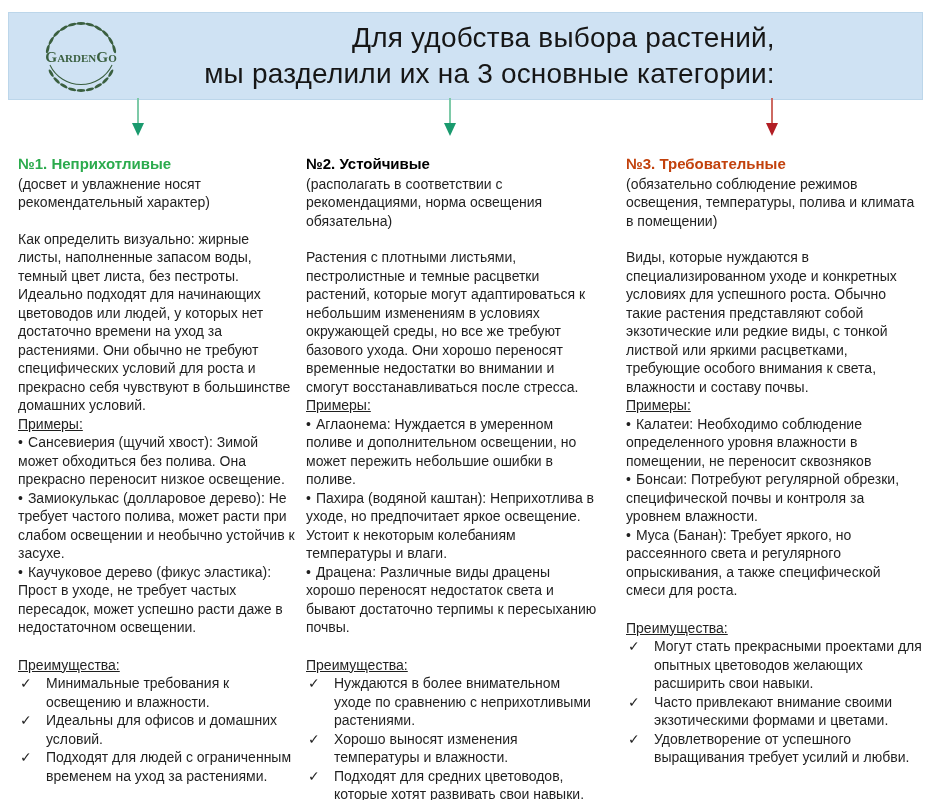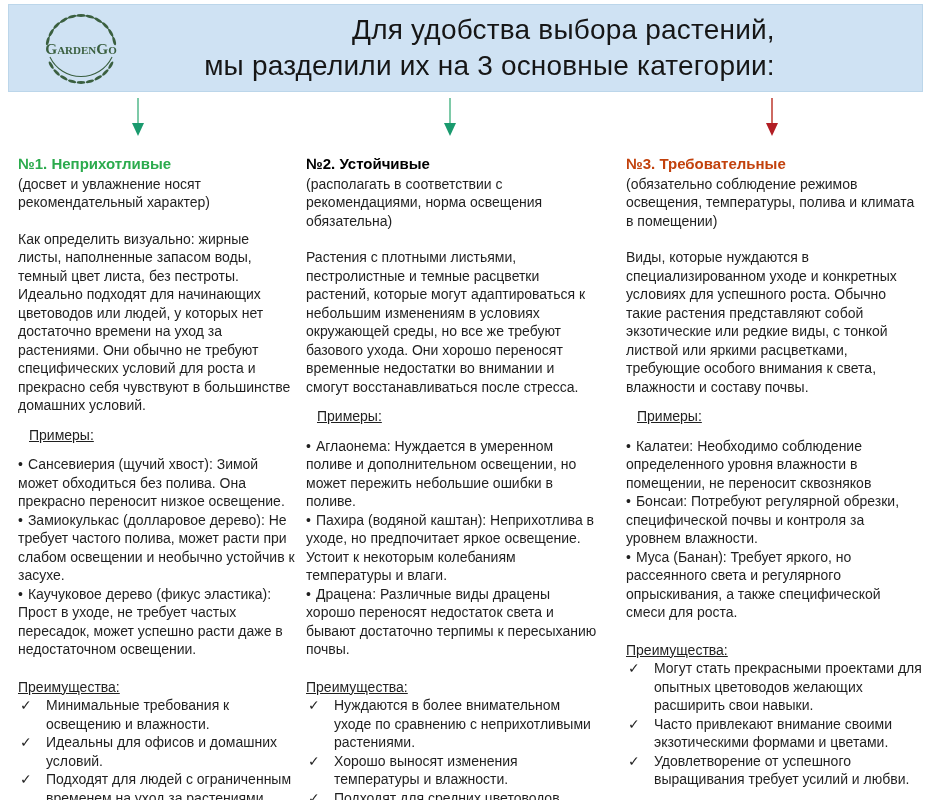--- a/index.html
+++ b/index.html
@@ -3,21 +3,21 @@
 <meta charset="utf-8">
 <style>
   html,body{margin:0;padding:0;}
   body{
     width:933px;height:800px;background:#ffffff;overflow:hidden;position:relative;
     font-family:"Liberation Sans",sans-serif;color:#1f1f1f;
     -webkit-font-smoothing:antialiased;
   }
   
   .banner{
-    position:absolute;left:8px;top:4px;width:915px;height:88px;
+    position:absolute;left:8px;top:12px;width:915px;height:88px;
     border:1px solid #bcd6ea;box-sizing:border-box;
     display:flex;align-items:center;justify-content:center;
   }
   .banner-title{
     text-align:right;font-size:28px;line-height:36px;color:#161616;
     letter-spacing:.2px;
     margin-left:48px;
   }
   .logo{
     position:absolute;left:24px;top:1px;width:96px;height:86px;
@@ -36,21 +36,21 @@
     position:absolute;left:18px;top:155px;width:904px;
     display:flex;align-items:flex-start;
   }
   .col{font-size:14px;line-height:18.5px;}
   .col-1{width:278px;margin-right:10px;}
   .col-2{width:295px;margin-right:25px;}
   .col-3{width:296px;}
   .cat-title{font-weight:bold;font-size:15px;margin:0 0 1px 0;}
   .cat-sub{font-weight:normal;margin:0;}
   .cat-desc{margin:18px 0 0 0;}
-  .sec-label{margin:11px;text-decoration:underline;}
+  .sec-label{margin:0;text-decoration:underline;}
   .example{margin:0;}
   .example .b{margin-right:5px;}
   .adv-label{margin:19px 0 0 0;}
   .adv{display:flex;margin:0;}
   .adv .check{flex:0 0 28px;padding-left:2px;box-sizing:border-box;}
   .adv .txt{flex:1;}
 </style>
 </head>
 <body>
 

